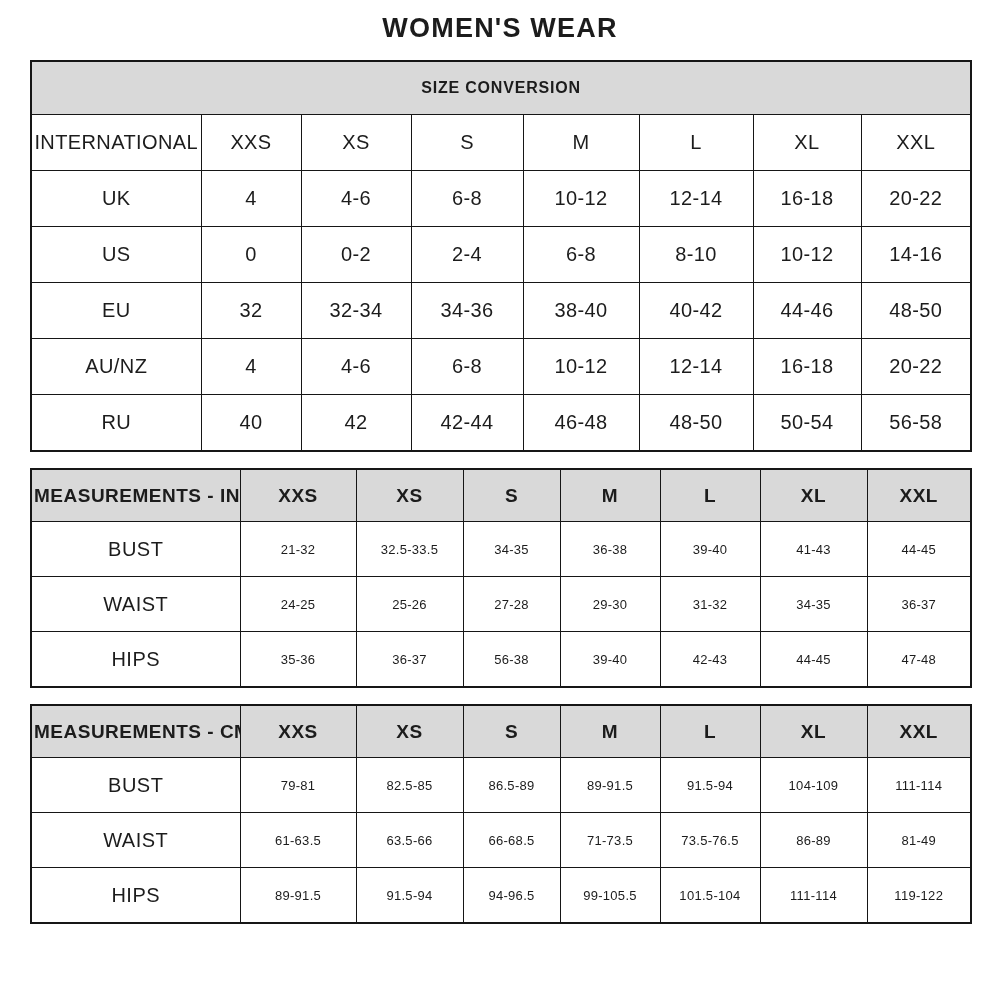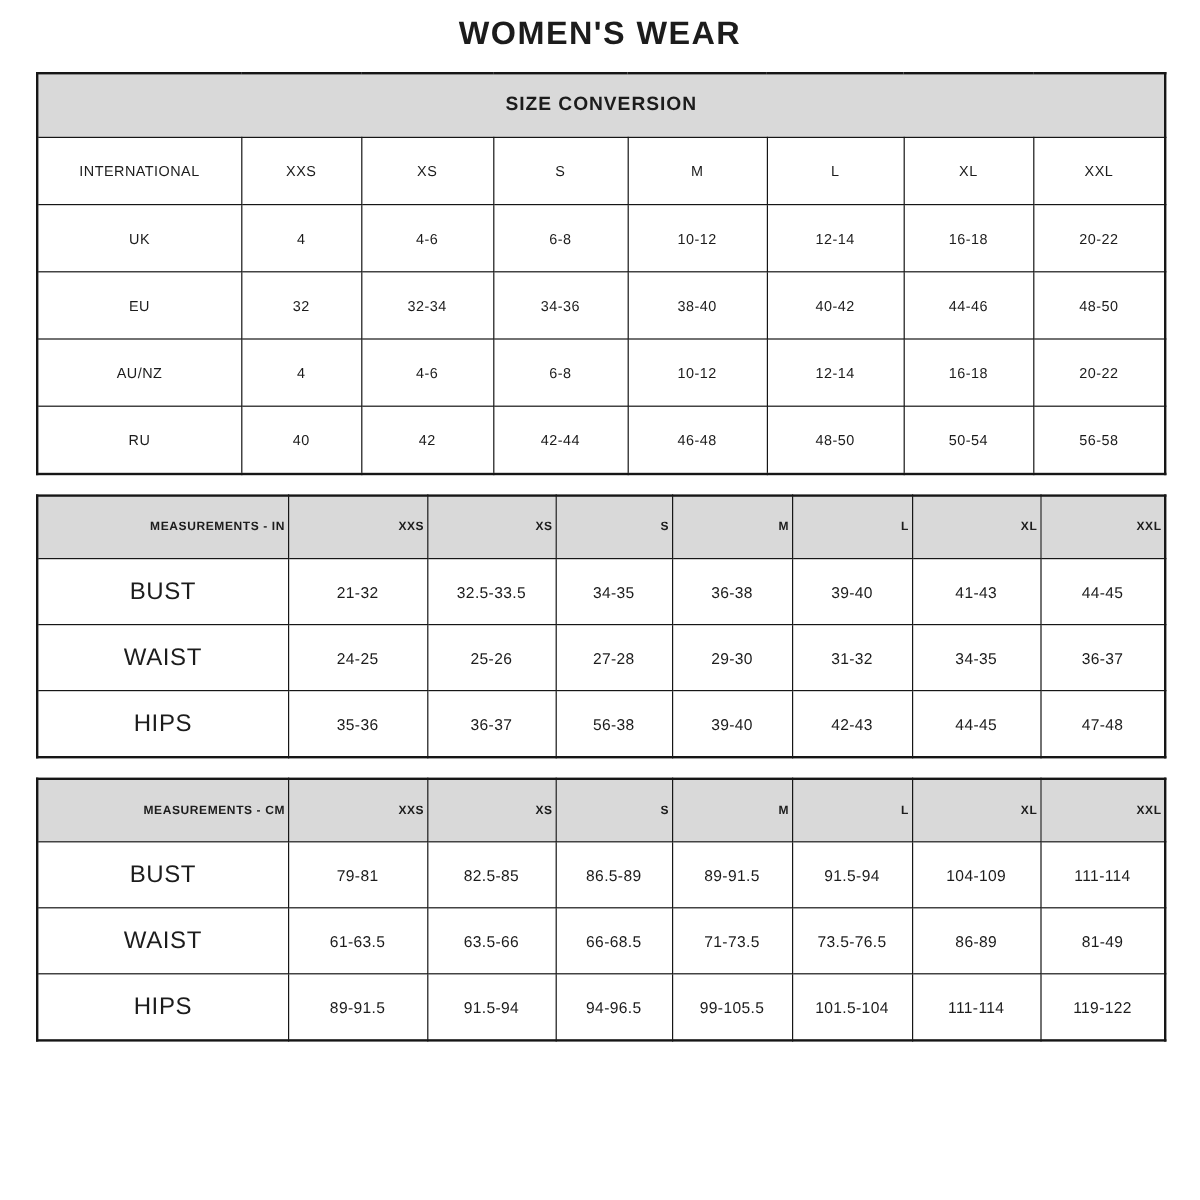--- a/index.html
+++ b/index.html
@@ -38,37 +38,36 @@
   }
   .tbl td {
     border: 1.5px solid var(--border);
     text-align: center;
     vertical-align: middle;
     padding: 0 2px;
     overflow: hidden;
     white-space: nowrap;
   }
   
-  .tbl1 td { height: 55px; font-size: 12px; letter-spacing: 0.4px; }
+  .tbl1 td { height: 55px; font-size: 20px; letter-spacing: 0.4px; }
   .tbl1 .title-cell {
     height: 52px;
     background: var(--header-bg);
     font-weight: 700;
     font-size: 16px;
     letter-spacing: 0.8px;
   }
   
   .tbl23 td { height: 54px; }
   .tbl23 .hdr-cell {
     background: var(--header-bg);
     font-weight: 700;
-    font-size: 10px;
+    font-size: 19px;
     letter-spacing: 0.5px;
     height: 51px;
-    text-align: right;
   }
   .tbl23 .row-label { font-size: 20px; letter-spacing: 0.5px; }
   .tbl23 .cell { font-size: 13px; letter-spacing: 0.3px; }
 </style>
 </head>
 <body>
 
 <div class="page">
 
   <h1 class="page-title">WOMEN'S WEAR</h1>
@@ -102,20 +101,30 @@
           <td class="row-label">UK</td>
           <td class="cell">4</td>
           <td class="cell">4-6</td>
           <td class="cell">6-8</td>
           <td class="cell">10-12</td>
           <td class="cell">12-14</td>
           <td class="cell">16-18</td>
           <td class="cell">20-22</td>
         </tr>
         <tr>
+          <td class="row-label">US</td>
+          <td class="cell">0</td>
+          <td class="cell">0-2</td>
+          <td class="cell">2-4</td>
+          <td class="cell">6-8</td>
+          <td class="cell">8-10</td>
+          <td class="cell">10-12</td>
+          <td class="cell">14-16</td>
+        </tr>
+        <tr>
           <td class="row-label">EU</td>
           <td class="cell">32</td>
           <td class="cell">32-34</td>
           <td class="cell">34-36</td>
           <td class="cell">38-40</td>
           <td class="cell">40-42</td>
           <td class="cell">44-46</td>
           <td class="cell">48-50</td>
         </tr>
         <tr>

